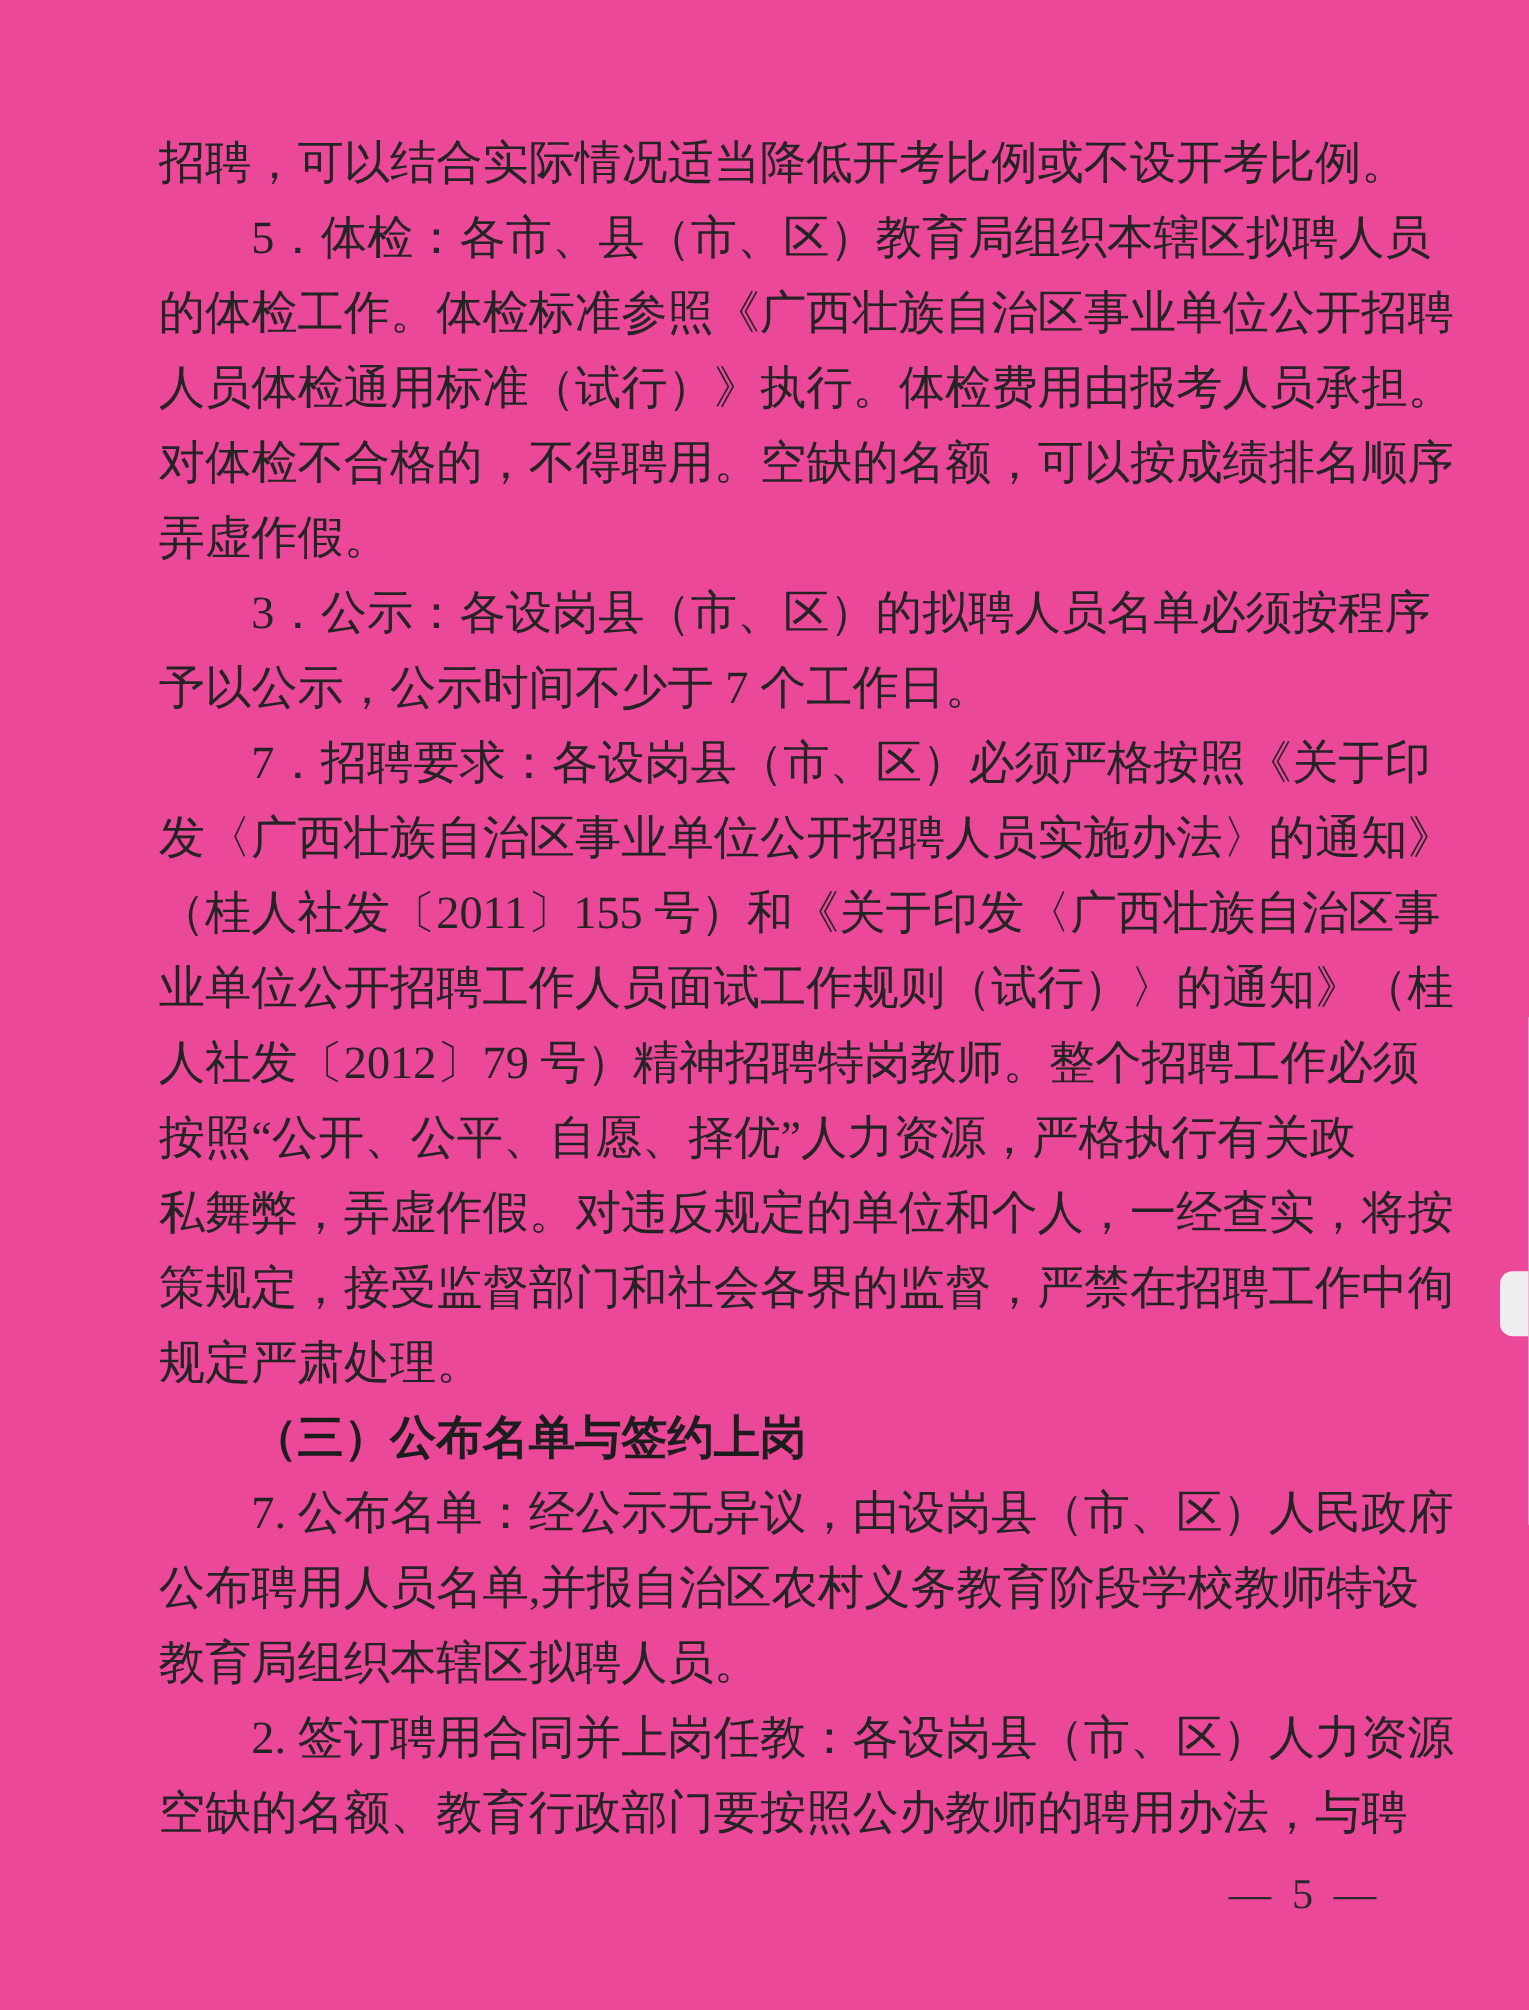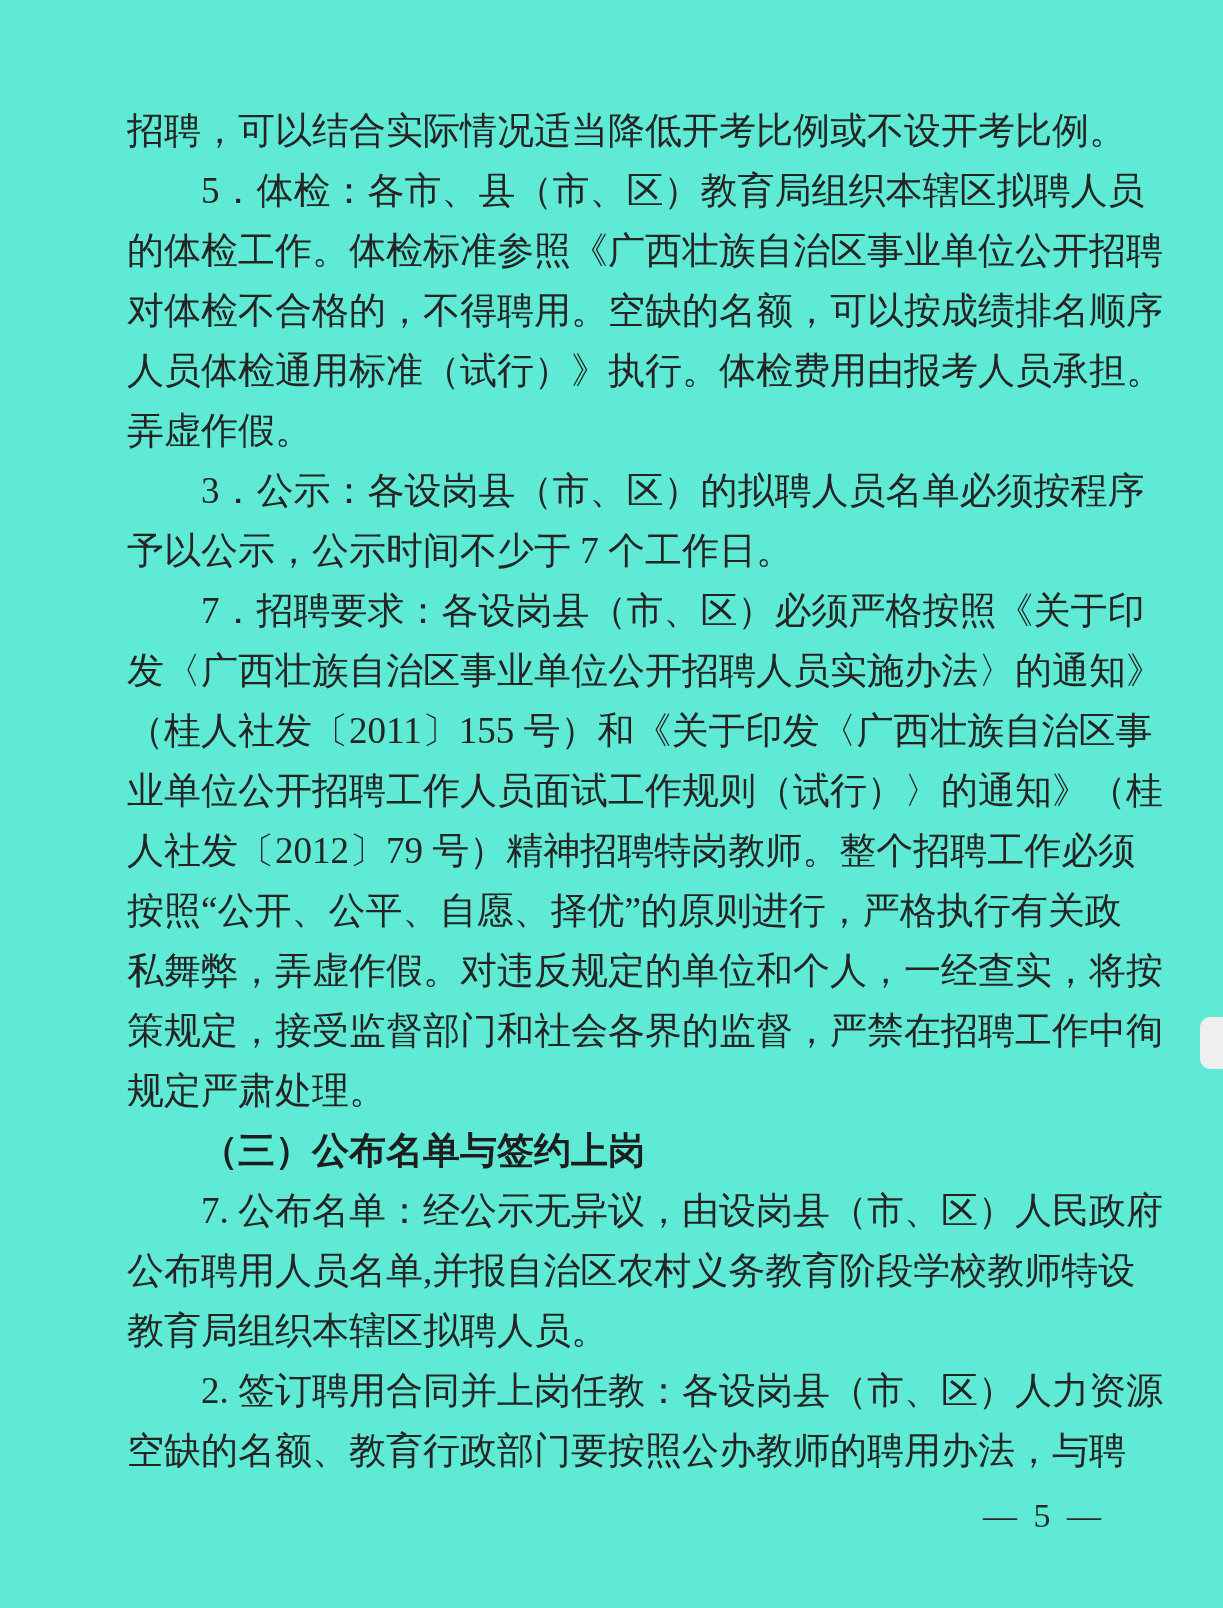--- a/index.html
+++ b/index.html
@@ -4,21 +4,21 @@
 <style>
   html, body {
     margin: 0;
     padding: 0;
     background: #ffffff;
   }
   .page {
     position: relative;
     width: 1223px;
     height: 1608px;
-    background: #5eead4;
+    background: #ec4899;
     overflow: hidden;
     font-family: "Liberation Serif", "DejaVu Serif", serif;
   }
   .text-block {
     position: absolute;
     left: 127px;
     top: 101px;
     width: 975px;
   }
   .line {
@@ -57,31 +57,31 @@
 </style>
 </head>
 <body>
 
 <div class="page">
 
   <div class="text-block" id="text-block">
       <div class="line">招聘，可以结合实际情况适当降低开考比例或不设开考比例。</div>
       <div class="line indent">5．体检：各市、县（市、区）教育局组织本辖区拟聘人员</div>
       <div class="line">的体检工作。体检标准参照《广西壮族自治区事业单位公开招聘</div>
+      <div class="line">人员体检通用标准（试行）》执行。体检费用由报考人员承担。</div>
       <div class="line">对体检不合格的，不得聘用。空缺的名额，可以按成绩排名顺序</div>
-      <div class="line">人员体检通用标准（试行）》执行。体检费用由报考人员承担。</div>
       <div class="line">弄虚作假。</div>
       <div class="line indent">3．公示：各设岗县（市、区）的拟聘人员名单必须按程序</div>
       <div class="line">予以公示，公示时间不少于 7 个工作日。</div>
       <div class="line indent">7．招聘要求：各设岗县（市、区）必须严格按照《关于印</div>
       <div class="line">发〈广西壮族自治区事业单位公开招聘人员实施办法〉的通知》</div>
       <div class="line">（桂人社发〔2011〕155 号）和《关于印发〈广西壮族自治区事</div>
       <div class="line">业单位公开招聘工作人员面试工作规则（试行）〉的通知》（桂</div>
       <div class="line">人社发〔2012〕79 号）精神招聘特岗教师。整个招聘工作必须</div>
-      <div class="line">按照“公开、公平、自愿、择优”的原则进行，严格执行有关政</div>
+      <div class="line">按照“公开、公平、自愿、择优”人力资源，严格执行有关政</div>
       <div class="line">私舞弊，弄虚作假。对违反规定的单位和个人，一经查实，将按</div>
       <div class="line">策规定，接受监督部门和社会各界的监督，严禁在招聘工作中徇</div>
       <div class="line">规定严肃处理。</div>
       <div class="line indent heading">（三）公布名单与签约上岗</div>
       <div class="line indent">7. 公布名单：经公示无异议，由设岗县（市、区）人民政府</div>
       <div class="line">公布聘用人员名单,并报自治区农村义务教育阶段学校教师特设</div>
       <div class="line">教育局组织本辖区拟聘人员。</div>
       <div class="line indent">2. 签订聘用合同并上岗任教：各设岗县（市、区）人力资源</div>
       <div class="line">空缺的名额、教育行政部门要按照公办教师的聘用办法，与聘</div>
     </div>

